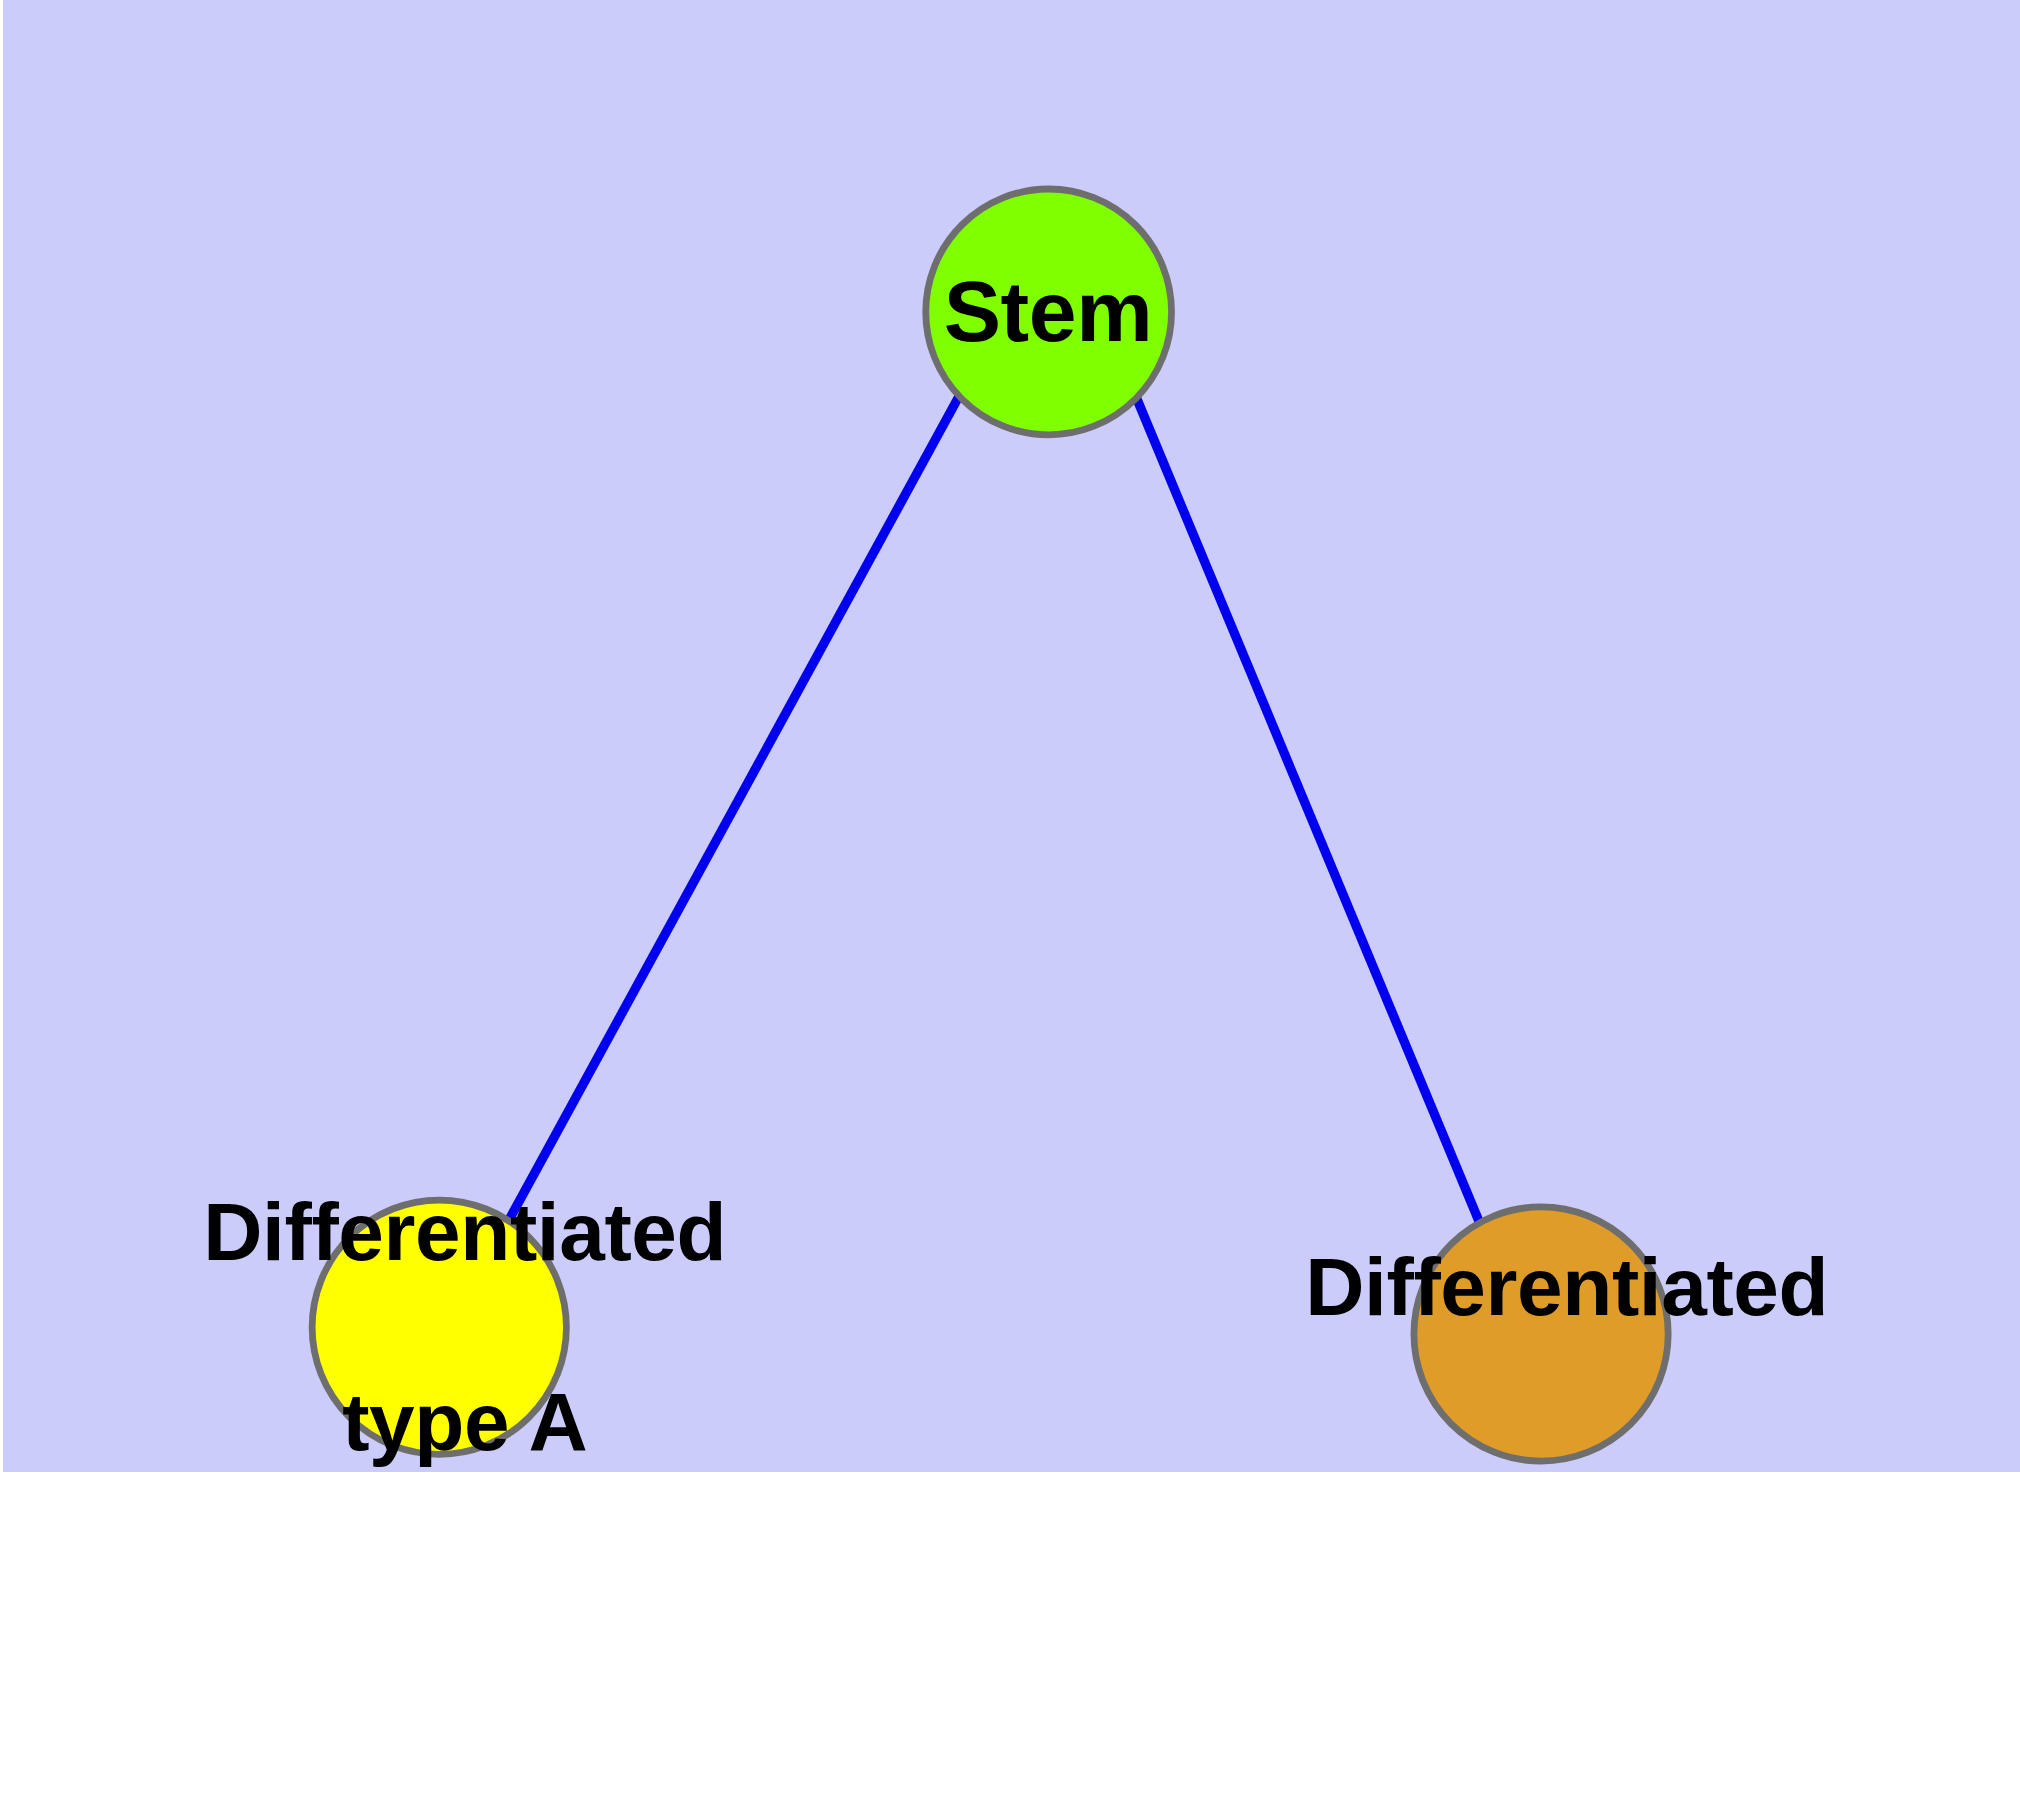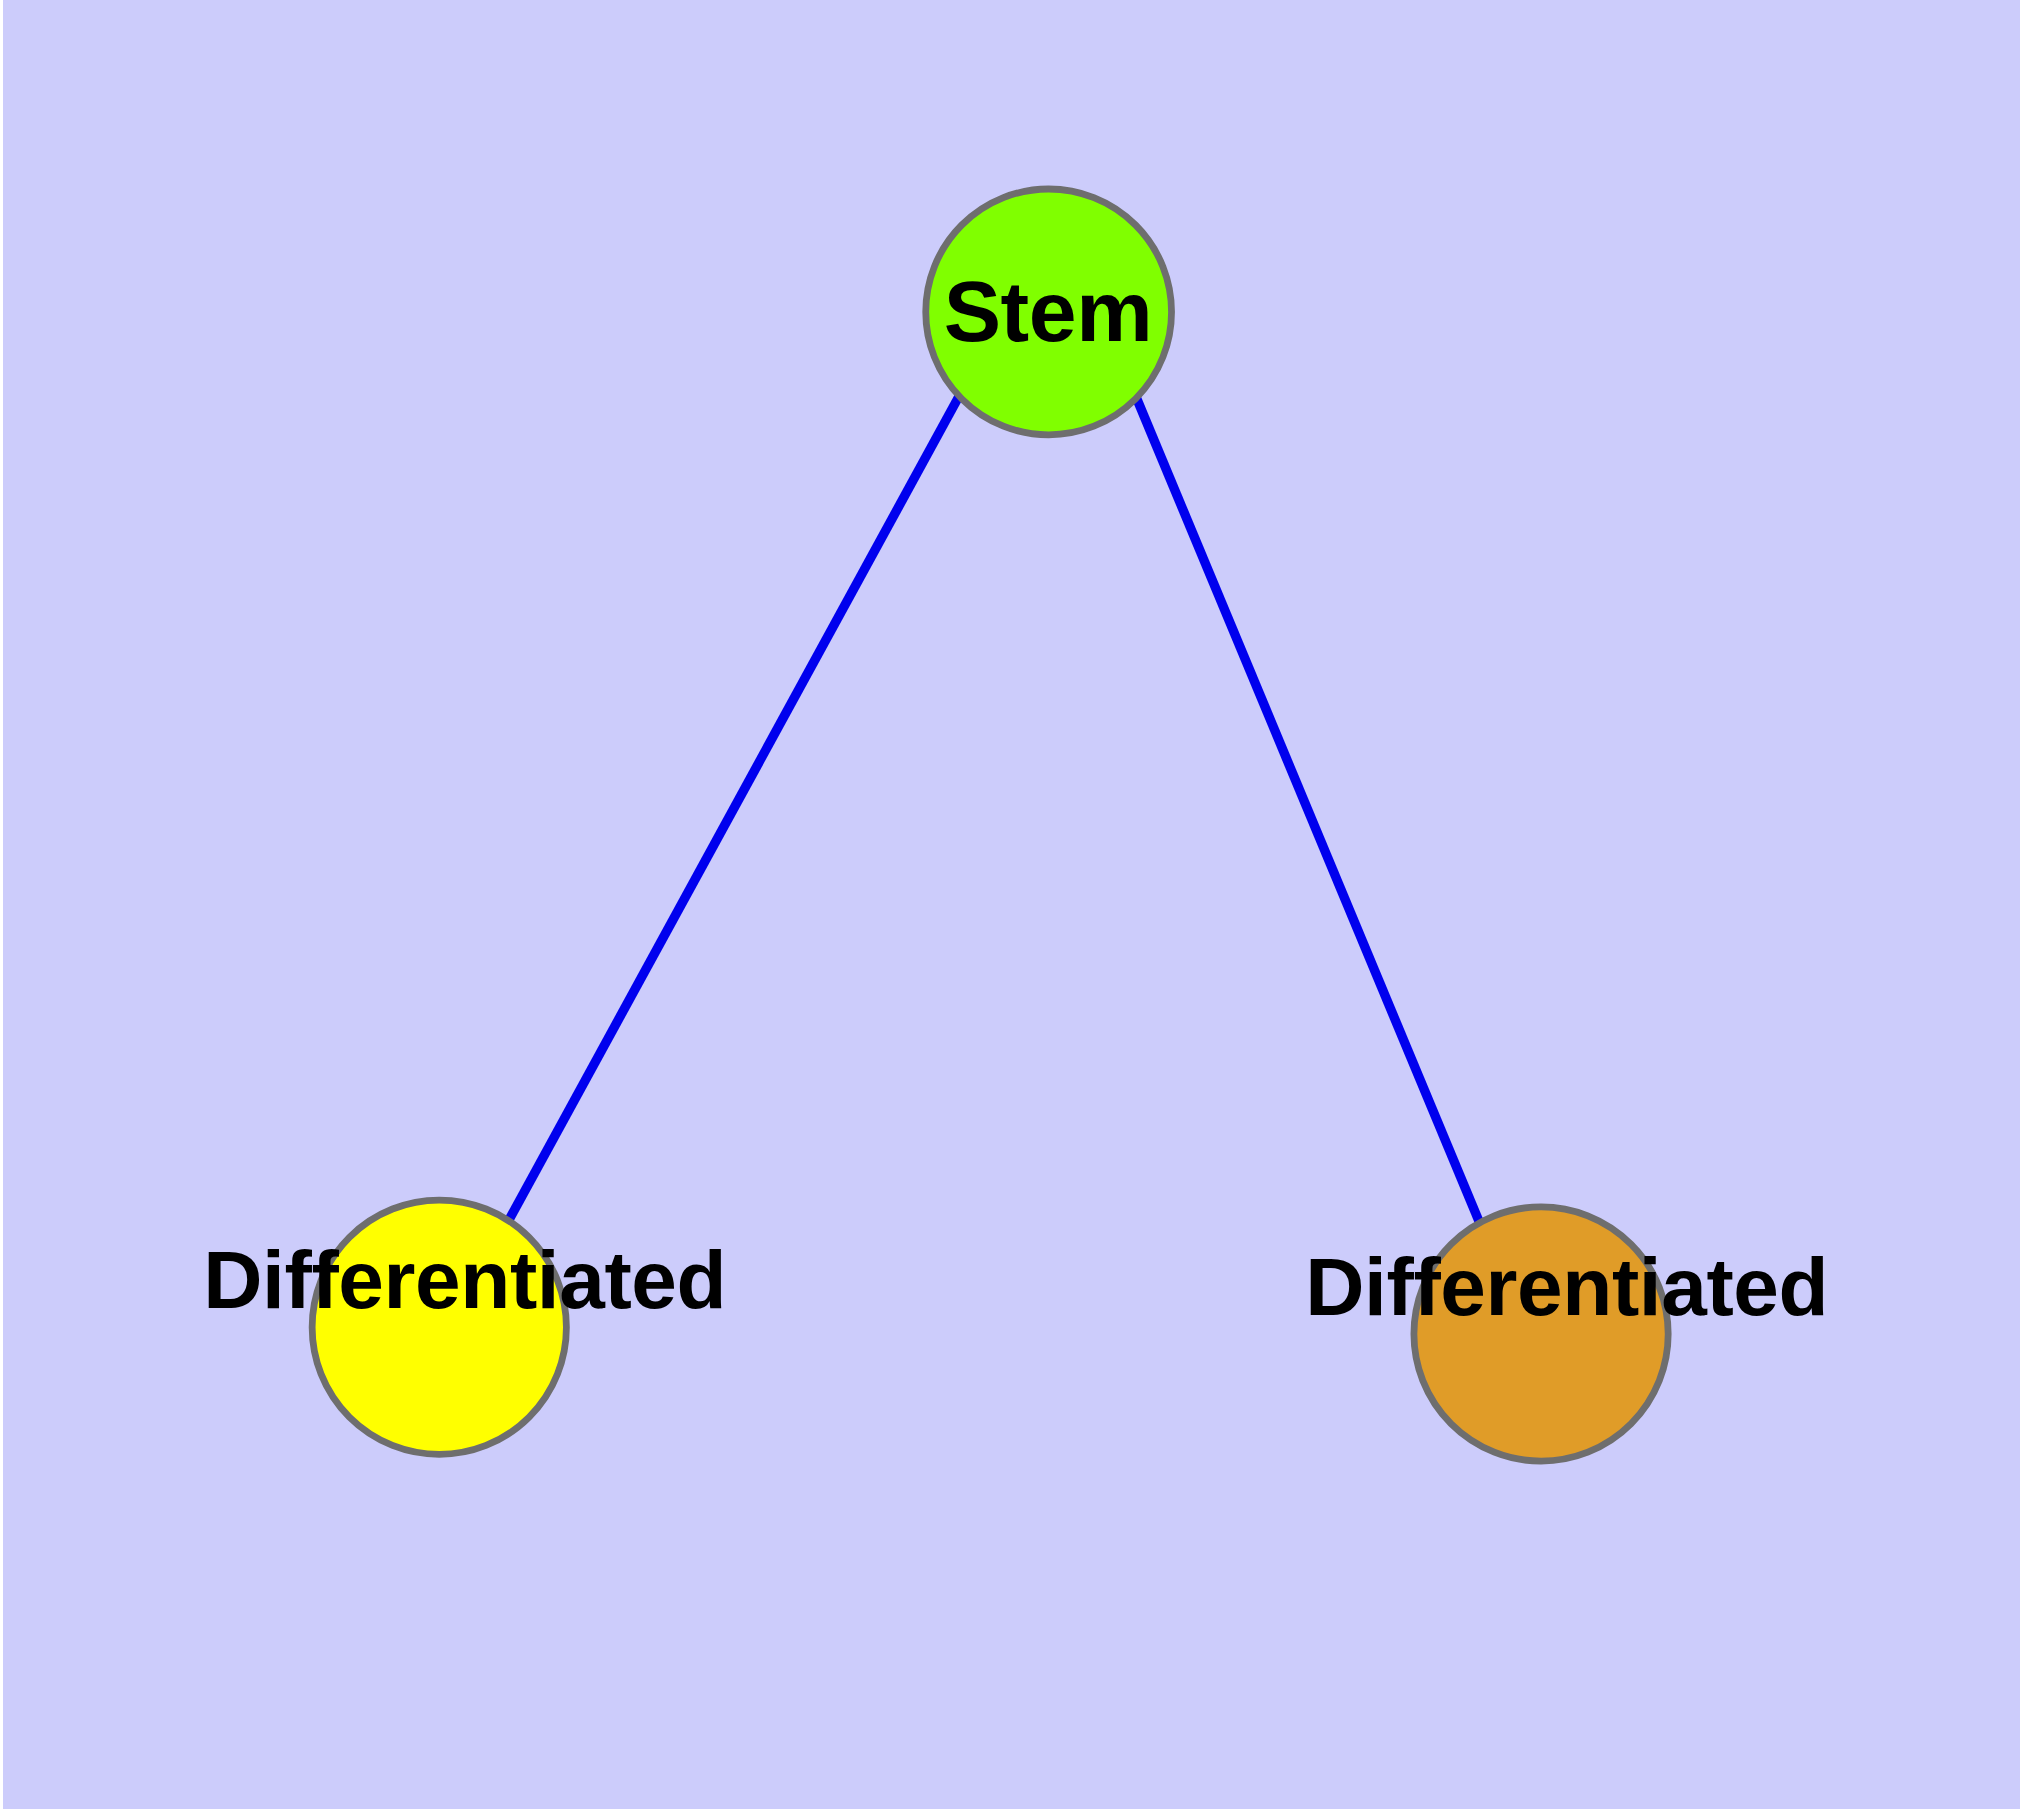--- a/index.html
+++ b/index.html
@@ -4,21 +4,21 @@
 <title>Cell differentiation graph</title>
 <style>
   html, body {
     margin: 0;
     padding: 0;
     background: #ffffff;
   }
   #stage {
     position: relative;
     width: 2021px;
-    height: 1812px;
+    height: 1472px;
     background: #ffffff;
     overflow: hidden;
     font-family: "Liberation Sans", "DejaVu Sans", sans-serif;
   }
   #canvas {
     position: absolute;
     left: 3.4px;
     top: 0px;
     width: 2017px;
     height: 1809px;
@@ -77,19 +77,20 @@
       <circle cx="1237" cy="368" r="145" fill="#80ff00" stroke="#6e6e6e" stroke-width="8"></circle>
       <circle cx="518" cy="1566" r="150" fill="#ffff00" stroke="#6e6e6e" stroke-width="8"></circle>
       <circle cx="1818" cy="1574" r="150" fill="#e09c28" stroke="#6e6e6e" stroke-width="8"></circle>
     </g>
   </svg>
 
   <div class="node-label label-stem">Stem</div>
 
   <div class="node-label label-a">
     <span>Differentiated</span><br>
+    <span>type A</span>
   </div>
 
   <div class="node-label label-b">
     <span>Differentiated</span><br>
   </div>
 </div>
 
 
 </body></html>

